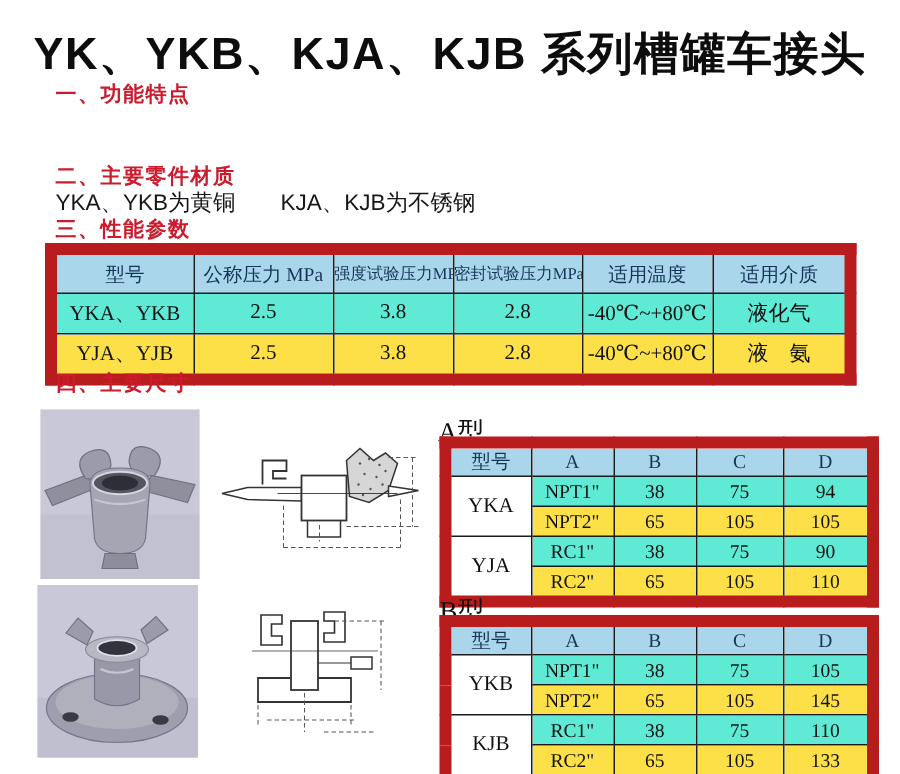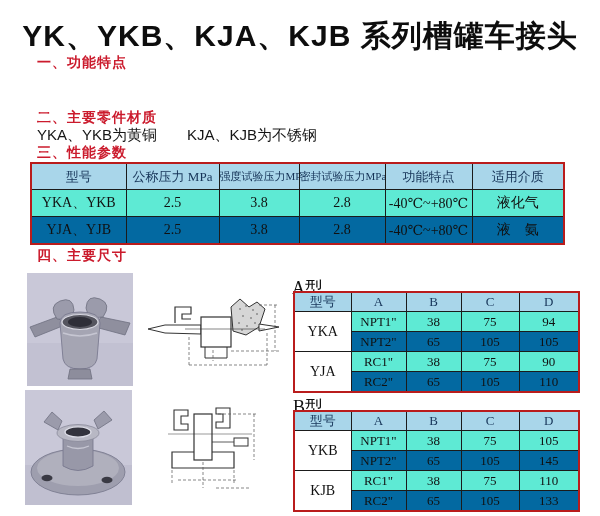--- a/index.html
+++ b/index.html
@@ -12,26 +12,26 @@
   .h-features{left:37px;top:54px;}
   .h-materials{left:37px;top:109px;}
   .h-performance{left:37px;top:144px;}
   .h-dimensions{left:37px;top:247px;}
   .body-par{left:5px;top:70px;width:592px;font-size:15px;line-height:21px;text-indent:2em;
             color:#161616;letter-spacing:0.5px;}
   .materials-line{left:37px;top:126px;font-size:15px;color:#161616;}
   .materials-line .gap{display:inline-block;width:30px;}
 
   table{border-collapse:collapse;table-layout:fixed;}
-  .dtable{position:absolute;border:2px solid #b91c1c;background:#fff;
+  .dtable{position:absolute;border:8px solid #b91c1c;background:#fff;
           font-family:"Liberation Serif","DejaVu Serif",serif;}
   .dtable th,.dtable td{border:1px solid #1b1b1b;text-align:center;padding:0;overflow:hidden;
                         white-space:nowrap;}
   .dtable th{background:#a9d6ea;color:#163458;font-weight:normal;}
-  .row-y td{background:#0369a1;}
+  .row-y td{background:#fde047;}
   .row-w td{background:#5eead4;}
   td.model{background:#ffffff !important;}
 
   .perf-table{left:30px;top:162px;width:533px;}
   .perf-table th{height:25px;font-size:13px;}
   .perf-table th.small{font-size:11px;}
   .perf-table td{height:26px;font-size:14px;}
 
   .size-table{width:285px;}
   .size-table-a{left:293px;top:291px;}
@@ -75,21 +75,21 @@
         <col style="width:86px">
         <col style="width:87px">
         <col style="width:92px">
       </colgroup>
     <thead>
       <tr>
         <th>型号</th>
         <th>公称压力 MPa</th>
         <th class="small">强度试验压力MPa</th>
         <th class="small">密封试验压力MPa</th>
-        <th>功能特点</th>
+        <th>适用温度</th>
         <th>适用介质</th>
       </tr>
     </thead>
     <tbody>
       <tr class="row-w">
         <td>YKA、YKB</td>
         <td>2.5</td>
         <td>3.8</td>
         <td>2.8</td>
         <td>-40℃~+80℃</td>

